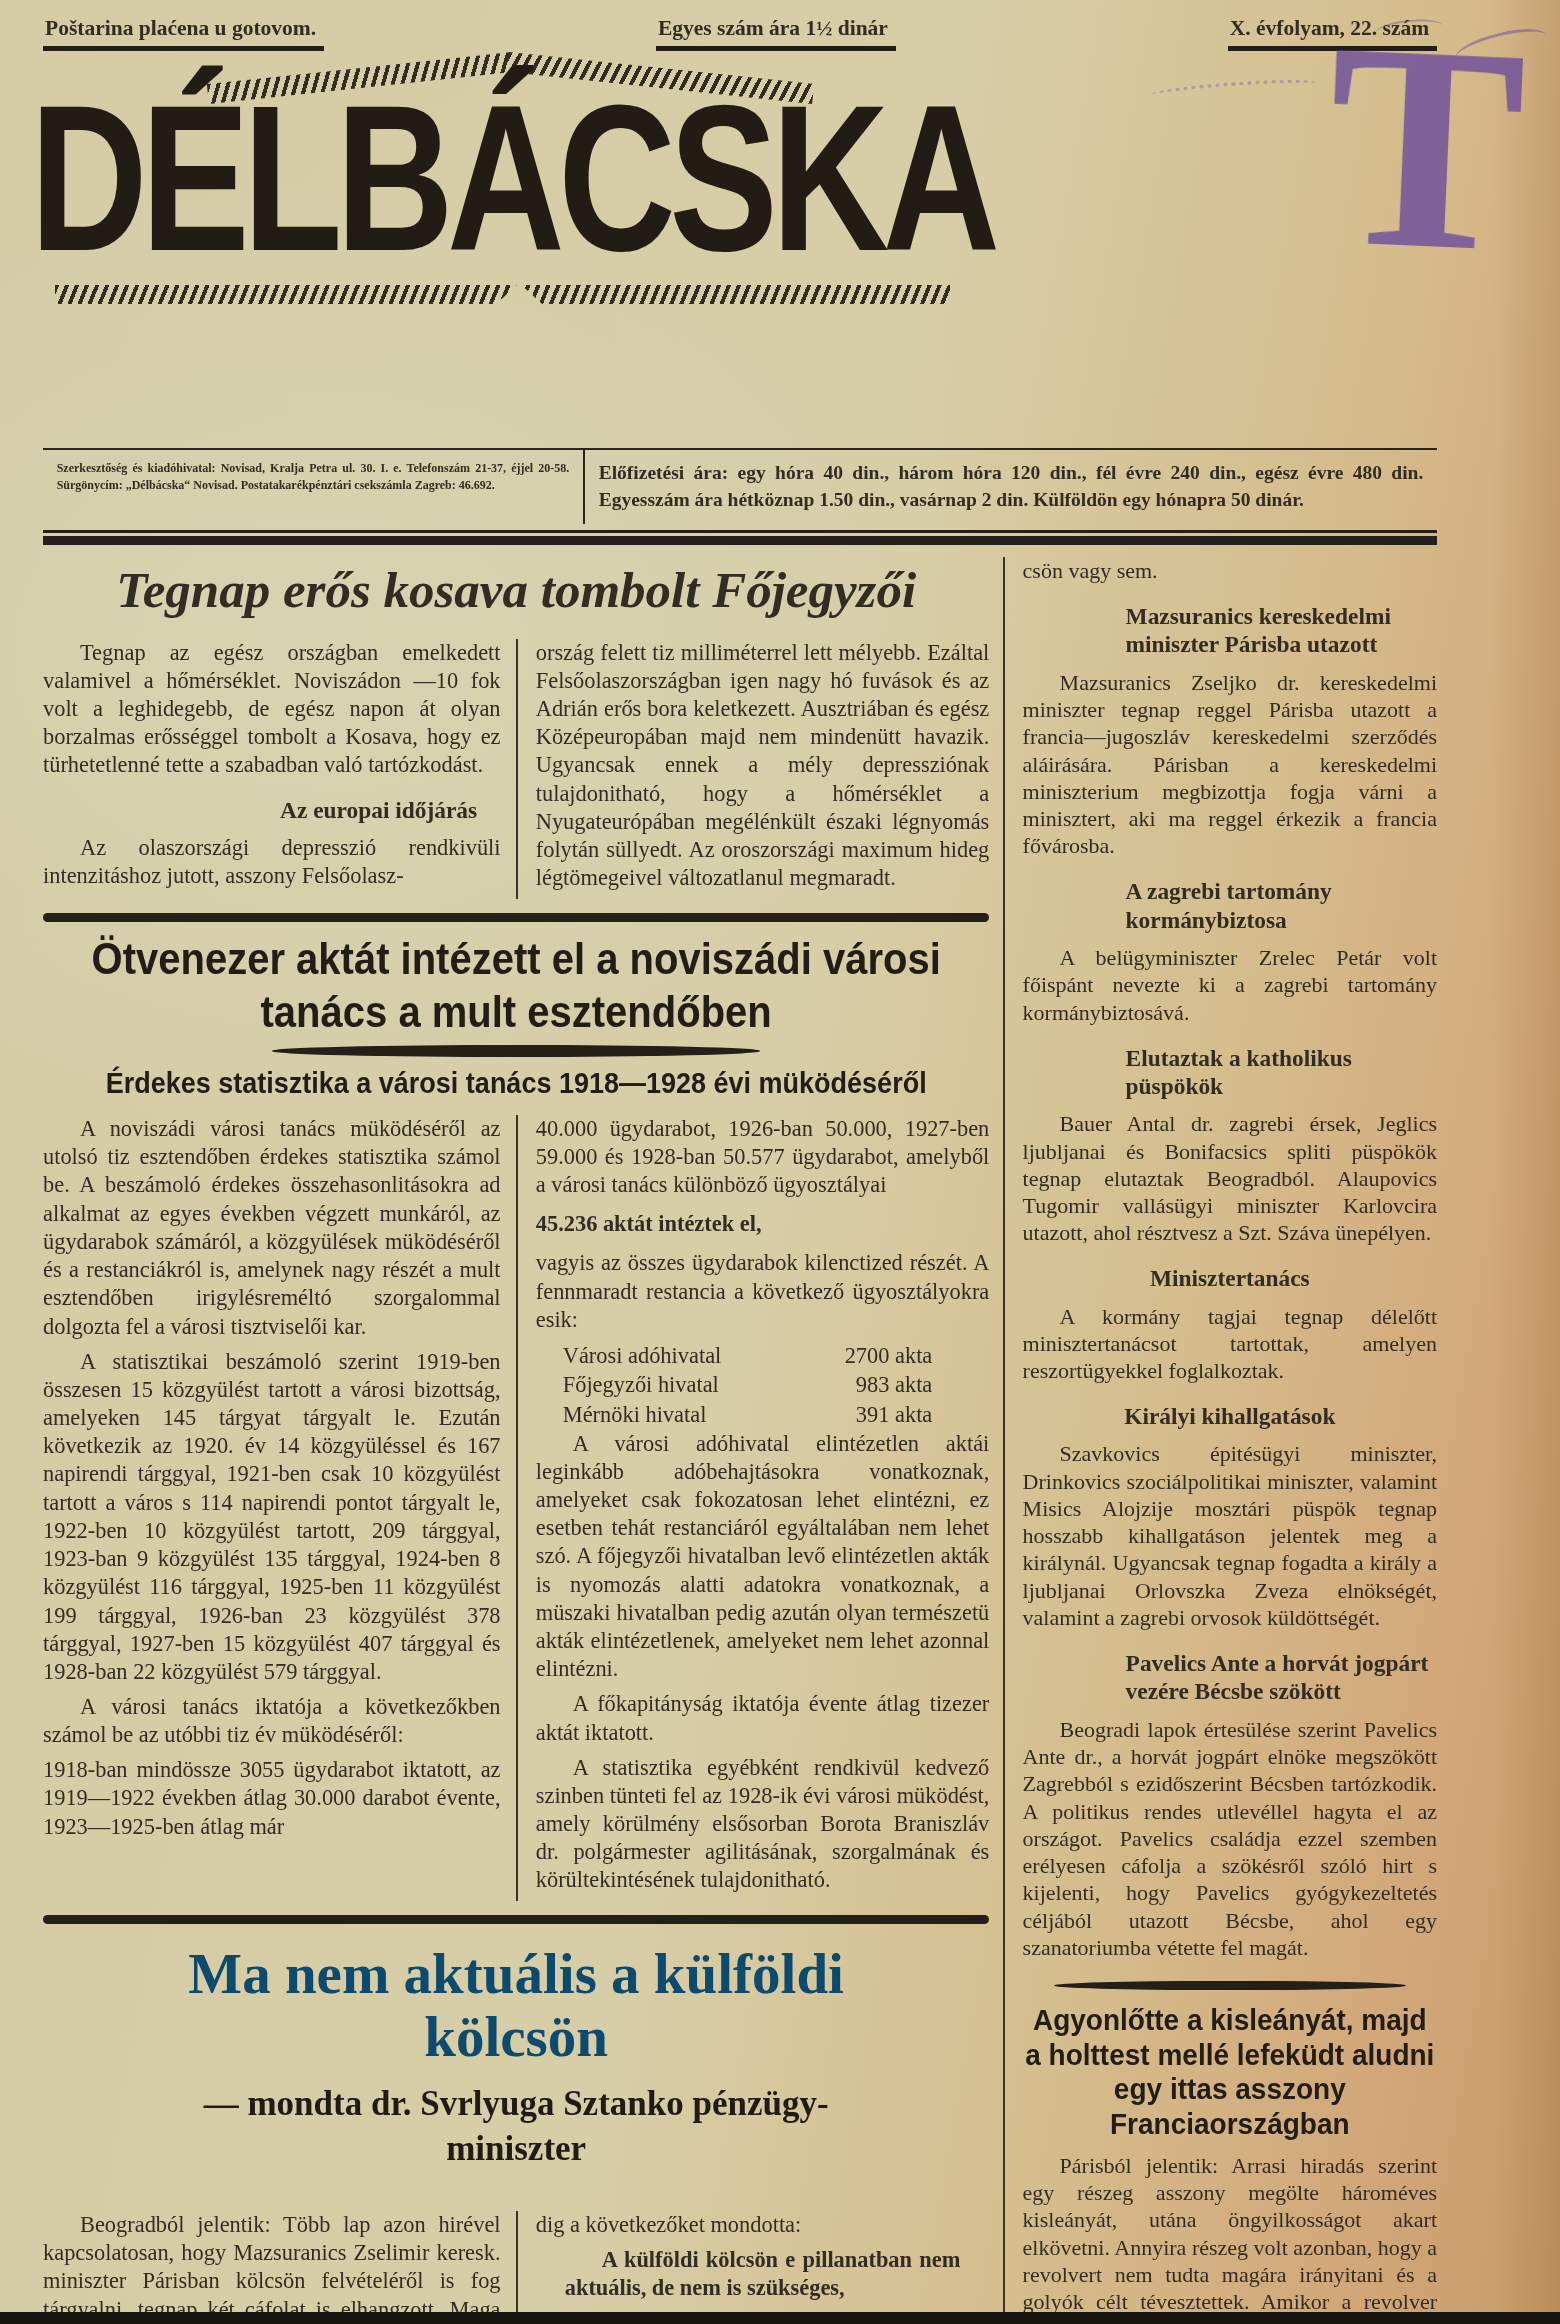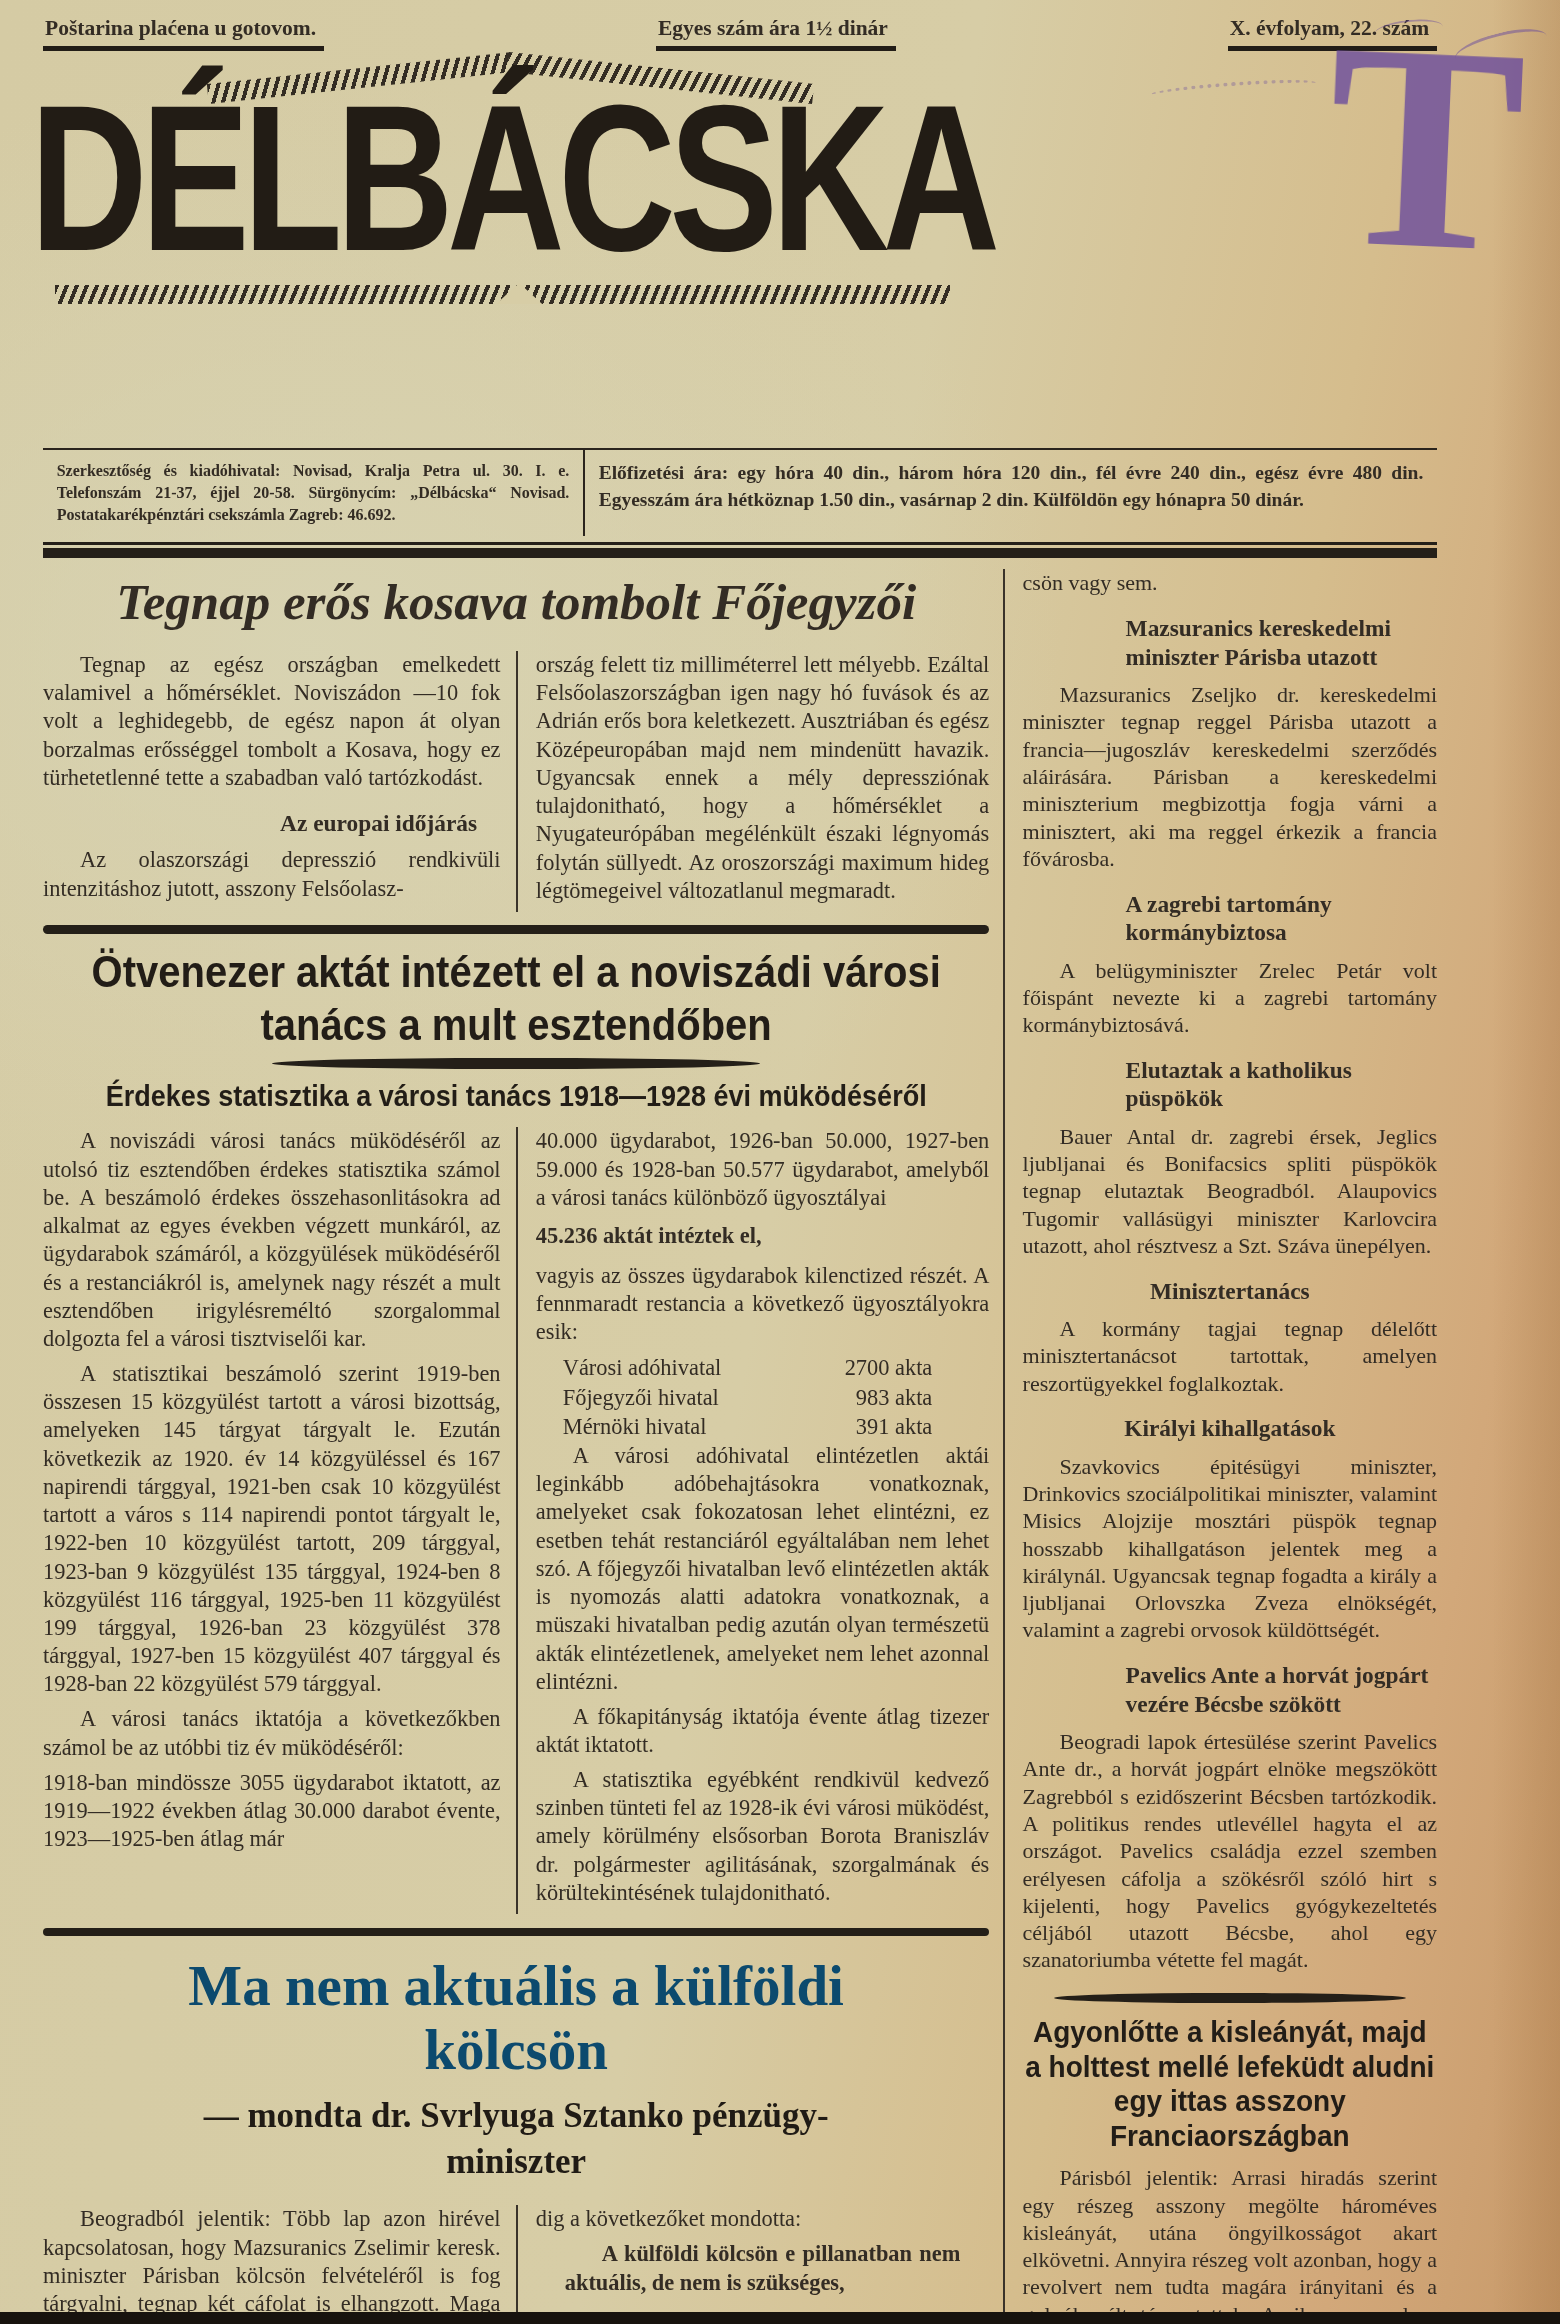--- a/index.html
+++ b/index.html
@@ -34,21 +34,21 @@
   .stamp{position:absolute;top:15.6px;right:37px;font-family:"Liberation Serif",serif;font-weight:700;
     font-size:293px;line-height:0.9;color:rgba(104,73,157,0.78);transform:rotate(2.5deg);z-index:6;filter:blur(0.5px);}
   .scribble{position:absolute;z-index:6;border-radius:50%;}
   .scribble.s1{right:11.7px;top:33px;width:94px;height:25px;border-top:3.9px solid rgba(104,73,157,0.5);transform:rotate(-14deg);}
   .scribble.s2{right:117px;top:19.5px;width:68px;height:17.6px;border-top:2.9px solid rgba(104,73,157,0.45);transform:rotate(-6deg);}
   .scribble.s3{left:1151px;top:82px;width:166px;height:9.8px;border-top:4.9px dotted rgba(104,73,157,0.33);transform:rotate(-4deg);}
 
   
   .info-bar{display:flex;width:100%;border-top:2px solid #2a241d;}
   .info-cell{box-sizing:border-box;padding:9.8px 13.7px;font-weight:700;}
-  .info-left{width:542px;font-size:16px;line-height:1.38;border-right:2px solid #2a241d;text-align:justify;}
+  .info-left{width:542px;font-size:12px;line-height:1.38;border-right:2px solid #2a241d;text-align:justify;}
   .info-center{width:392px;text-align:center;border-right:2px solid #2a241d;display:flex;flex-direction:column;justify-content:center;gap:7.8px;}
   .info-date{font-size:26px;}
   .info-day{font-family:"Liberation Sans",sans-serif;font-size:32px;letter-spacing:2px;}
   .info-right{flex:1;font-size:19.5px;line-height:1.38;text-align:justify;}
   .double-rule{margin-top:5.9px;}
   .double-rule .thin{height:2.9px;background:#241f18;}
   .double-rule .thick{height:9.8px;background:#241f18;margin-top:2.9px;}
 
   
   .content{display:flex;margin-top:11.7px;}
@@ -69,21 +69,21 @@
   .headline2{font-family:"Liberation Sans",sans-serif;font-weight:700;font-size:40px;line-height:1.2;
     text-align:center;margin:15.6px 33px 5.9px;transform:scaleY(1.1);color:#221d17;}
   .lens{width:488px;height:11.7px;border-radius:50%;background:#241f18;margin:11.7px auto;}
   .subhead2{font-family:"Liberation Sans",sans-serif;font-weight:700;font-size:27px;text-align:center;
     transform:scaleY(1.08);margin:0 0 15.6px;color:#221d17;}
   .highlight-line{font-weight:700;font-size:24.4px;text-align:center;text-indent:0 !important;margin:9.8px 0 11.7px !important;}
   .stat-row{display:flex;justify-content:space-between;padding:0 57px 0 27px;font-size:22.4px;line-height:1.32;}
   .stat-row .v{font-weight:400;}
 
   .headline3{font-weight:700;font-size:57px;line-height:1.12;text-align:center;margin:17.6px 55px 11.7px;color:#0c4a6e;}
-  .subhead3{font-weight:700;font-size:35px;line-height:1.3;text-align:center;margin:0 0 21px;color:#201b15;}
+  .subhead3{font-weight:700;font-size:35px;line-height:1.3;text-align:center;margin:0 0 39px;color:#201b15;}
   .quote{font-weight:700;margin:3.9px 29px 7.8px !important;}
 
   .side p{font-size:22px;line-height:1.24;}
   .side-head{font-weight:700;font-size:23.4px;line-height:1.22;margin:17.6px 0 9.8px 103px;}
   .side-head.centered{margin-left:0;text-align:center;}
   .side-lens{width:85%;height:9.8px;border-radius:50%;background:#241f18;margin:19.5px auto 15.6px;}
   .news-head{font-family:"Liberation Sans",sans-serif;font-weight:700;font-size:28px;line-height:1.18;
     text-align:center;transform:scaleY(1.05);margin:2px 0 13.7px;color:#221d17;}
 
   .bottom-bar{position:absolute;left:0;right:0;bottom:0;height:12.7px;background:#17130e;z-index:7;}

